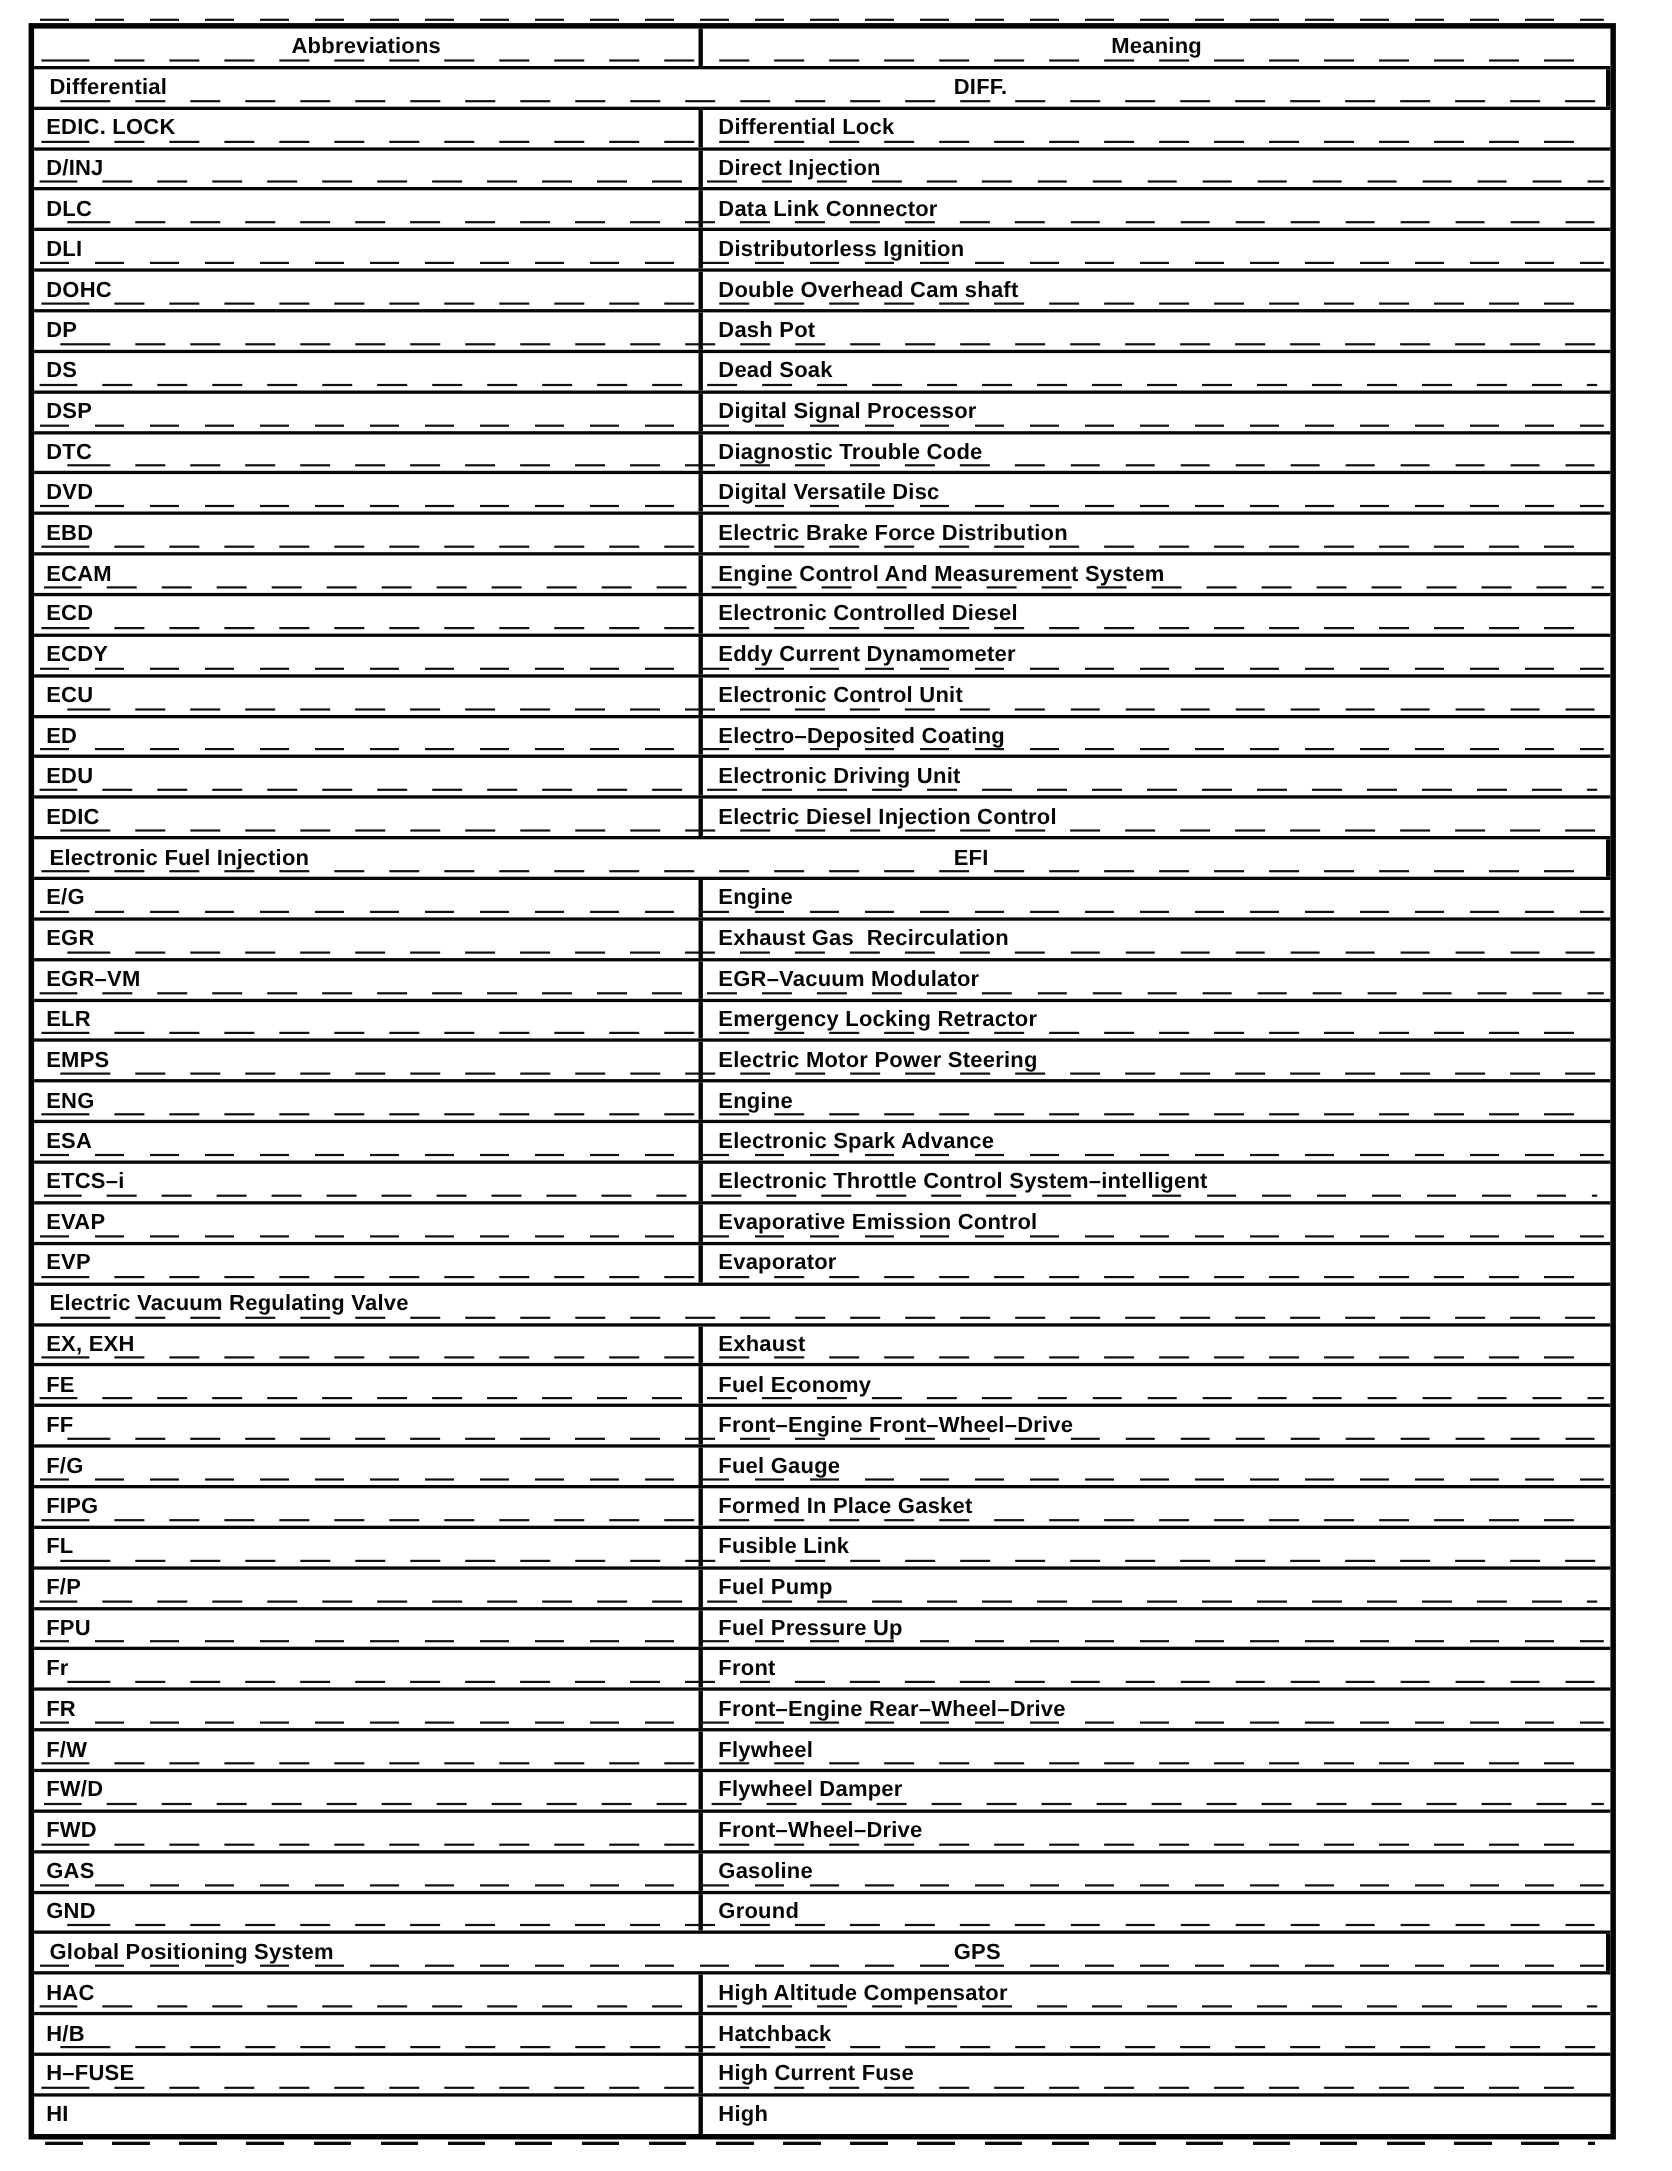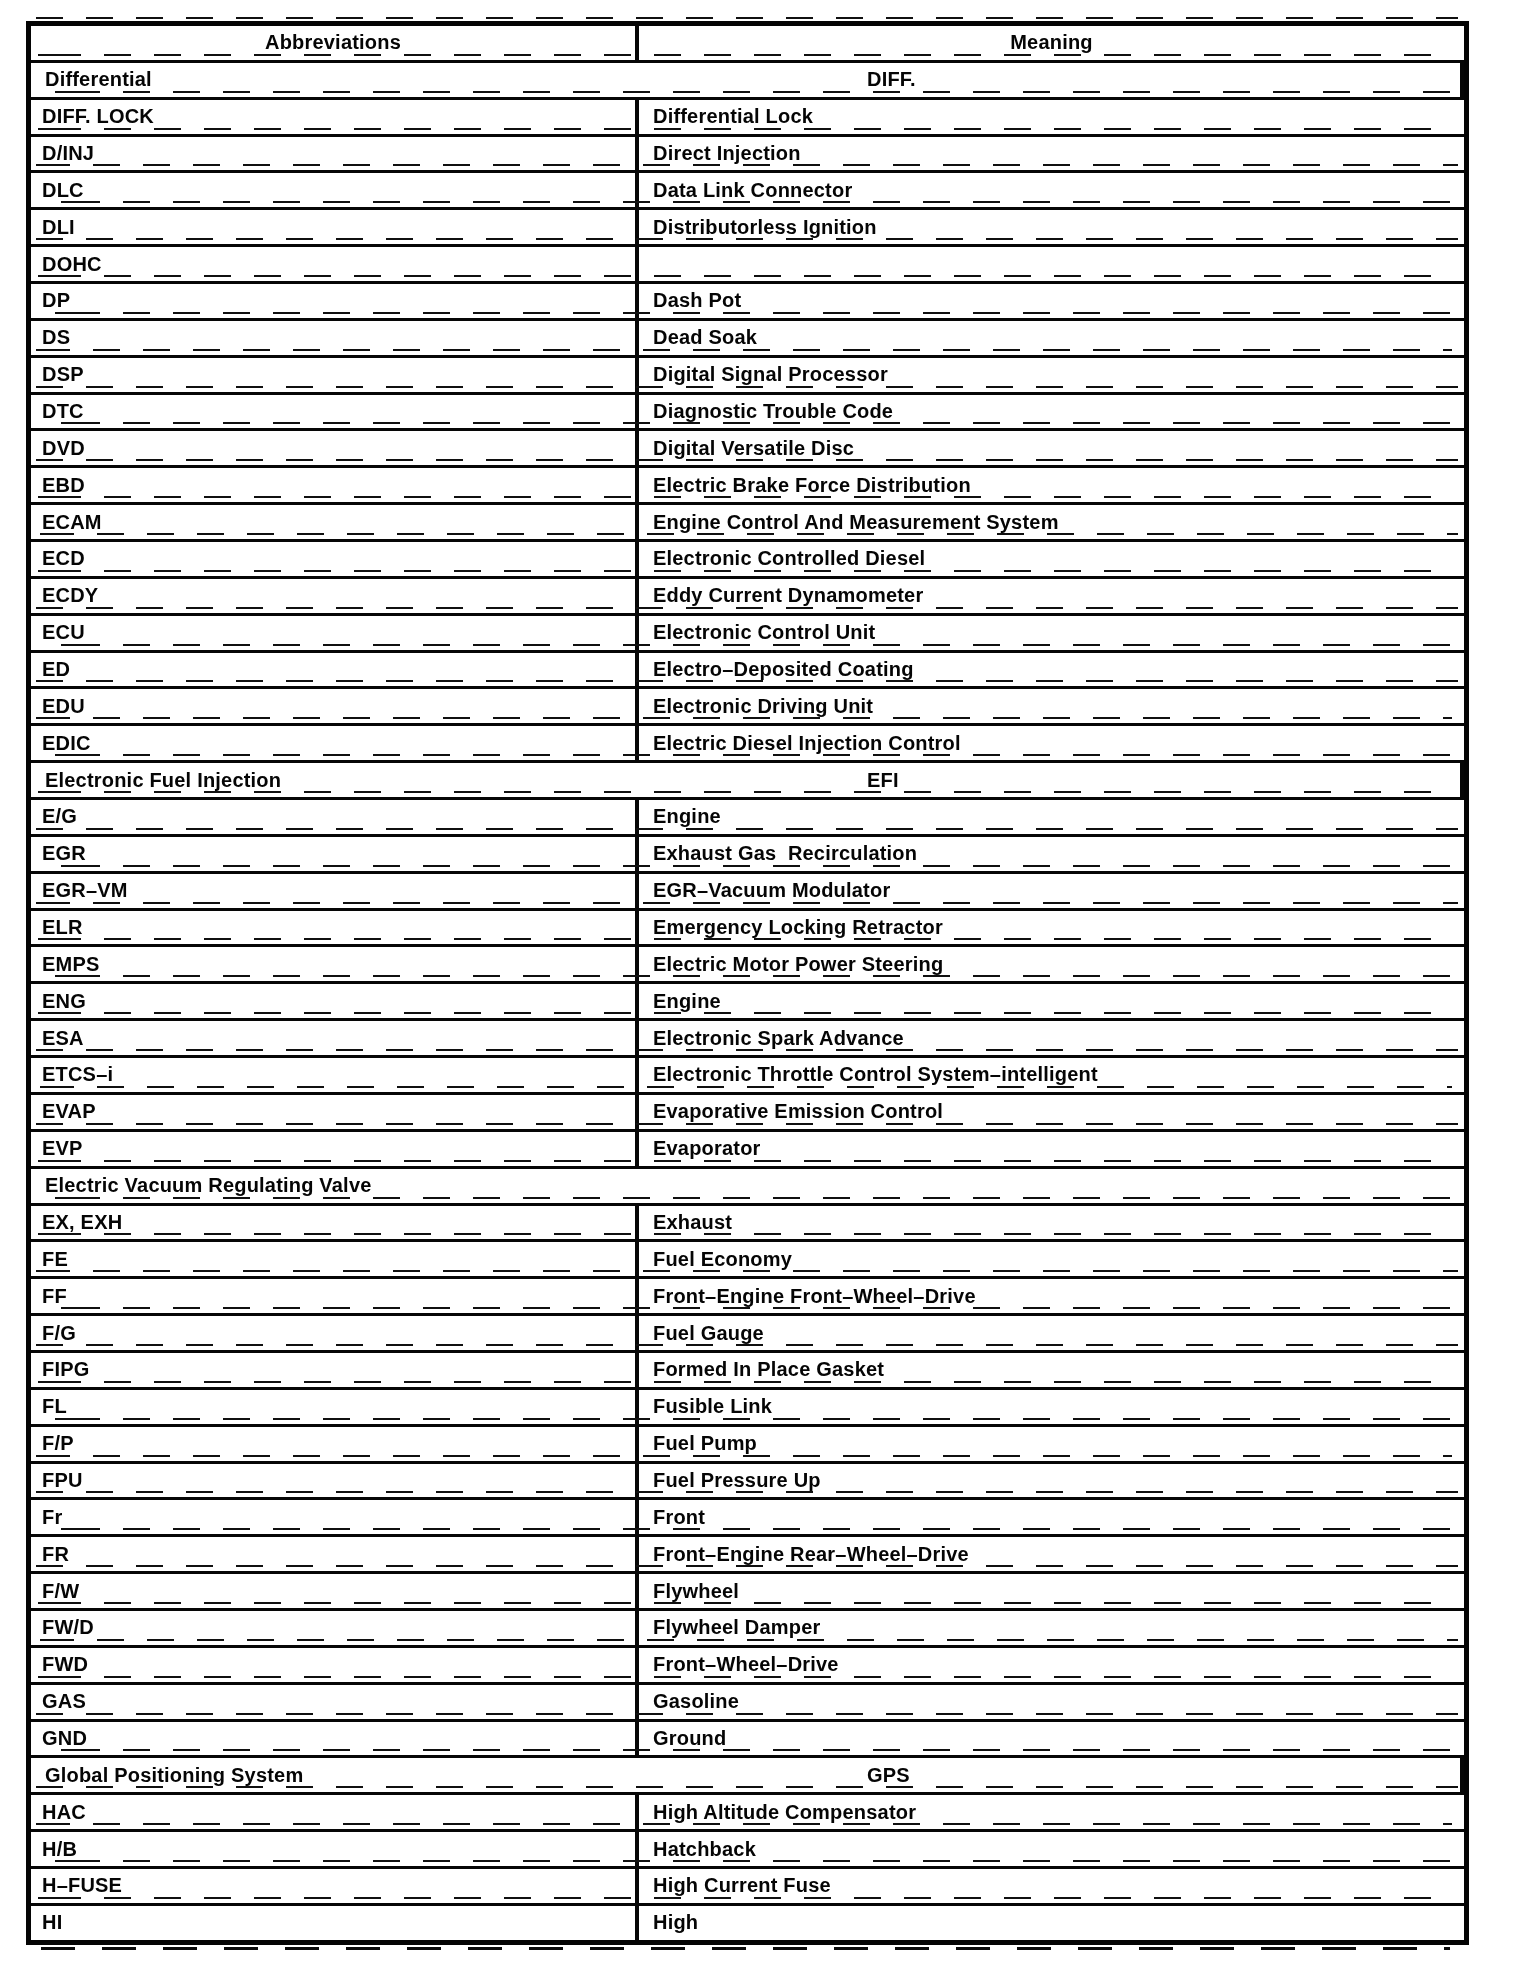--- a/index.html
+++ b/index.html
@@ -97,41 +97,42 @@
       <div class="cell abbr">Abbreviations</div>
       <div class="cell meaning">Meaning</div>
     </div>
 
     <div class="row">
       <div class="cell meaning">Differential</div>
       <div class="cell abbr">DIFF.</div>
     </div>
 
     <div class="row">
-      <div class="cell abbr">DIFF. LOCK</div>
+      <div class="cell abbr">EDIC. LOCK</div>
       <div class="cell meaning">Differential Lock</div>
     </div>
 
     <div class="row">
       <div class="cell abbr">D/INJ</div>
       <div class="cell meaning">Direct Injection</div>
     </div>
 
     <div class="row">
       <div class="cell abbr">DLC</div>
       <div class="cell meaning">Data Link Connector</div>
     </div>
 
     <div class="row">
       <div class="cell abbr">DLI</div>
       <div class="cell meaning">Distributorless Ignition</div>
     </div>
 
     <div class="row">
       <div class="cell abbr">DOHC</div>
+      <div class="cell meaning">Double Overhead Cam shaft</div>
     </div>
 
     <div class="row">
       <div class="cell abbr">DP</div>
       <div class="cell meaning">Dash Pot</div>
     </div>
 
     <div class="row">
       <div class="cell abbr">DS</div>
       <div class="cell meaning">Dead Soak</div>

